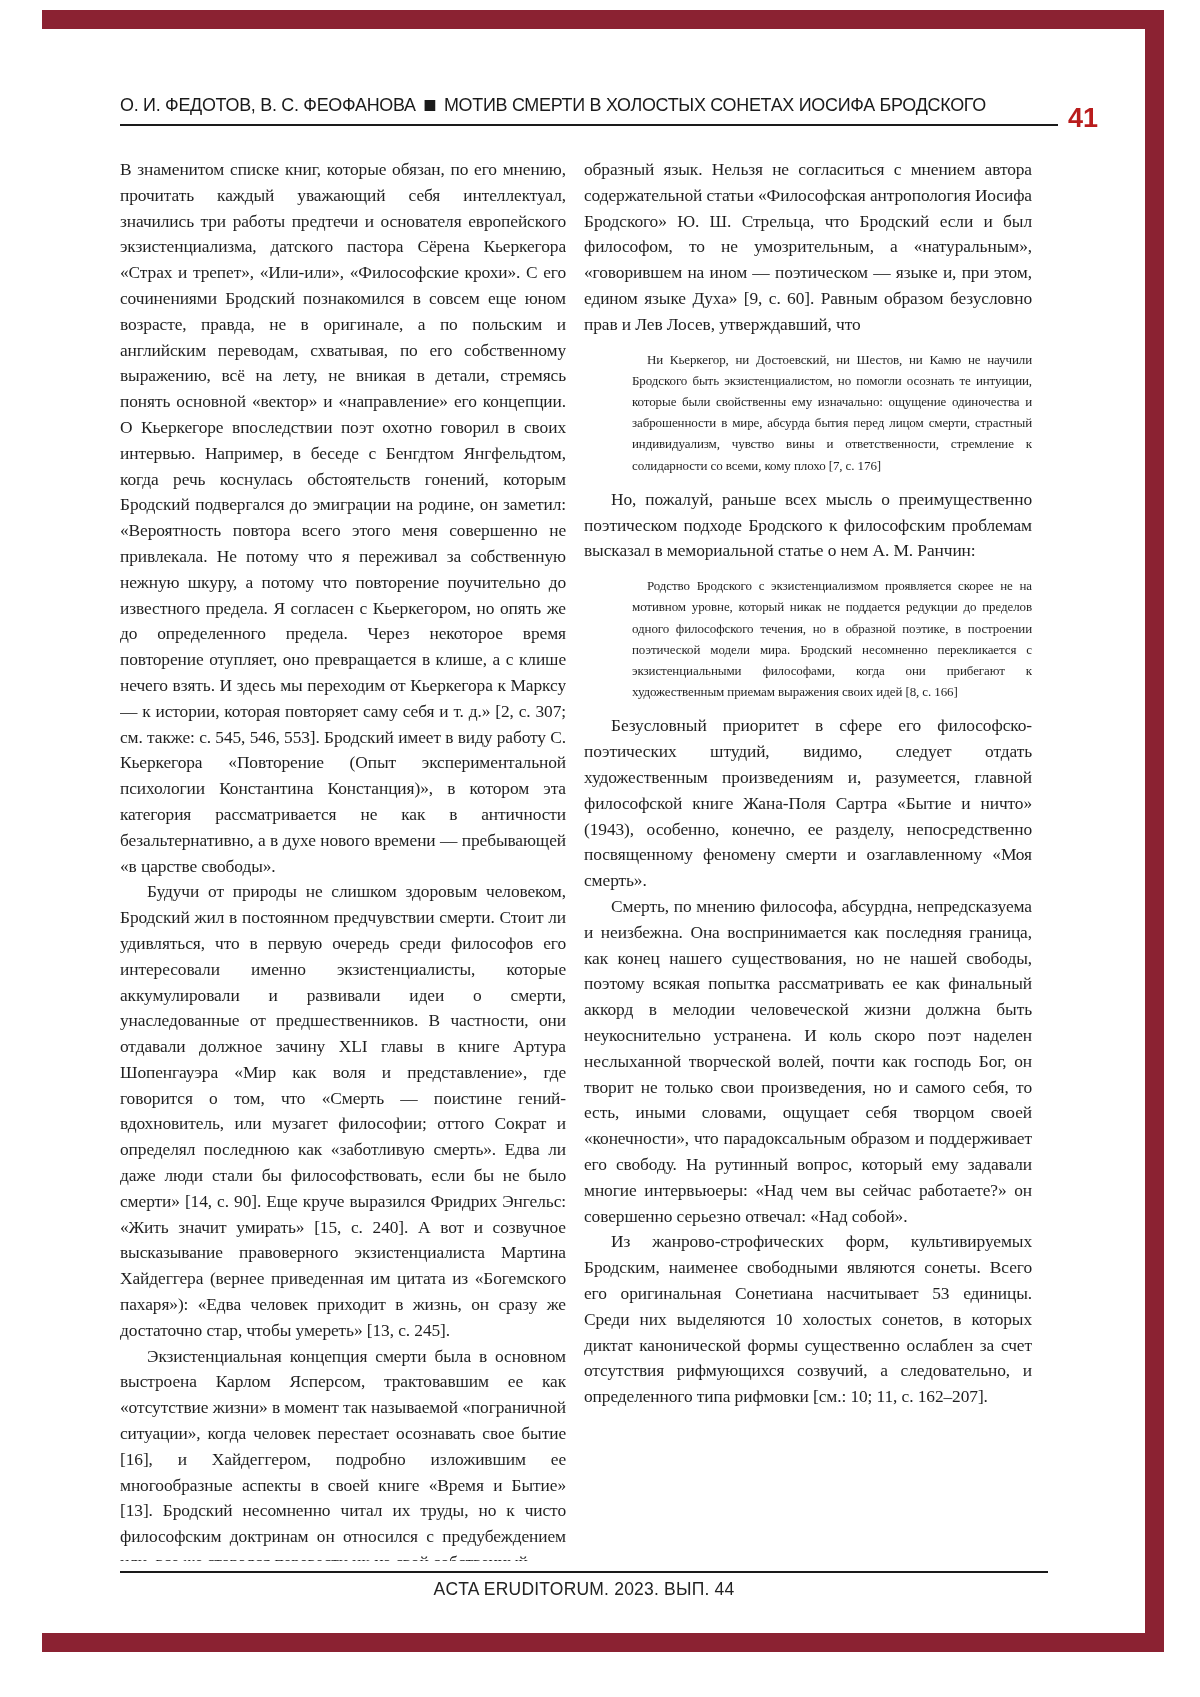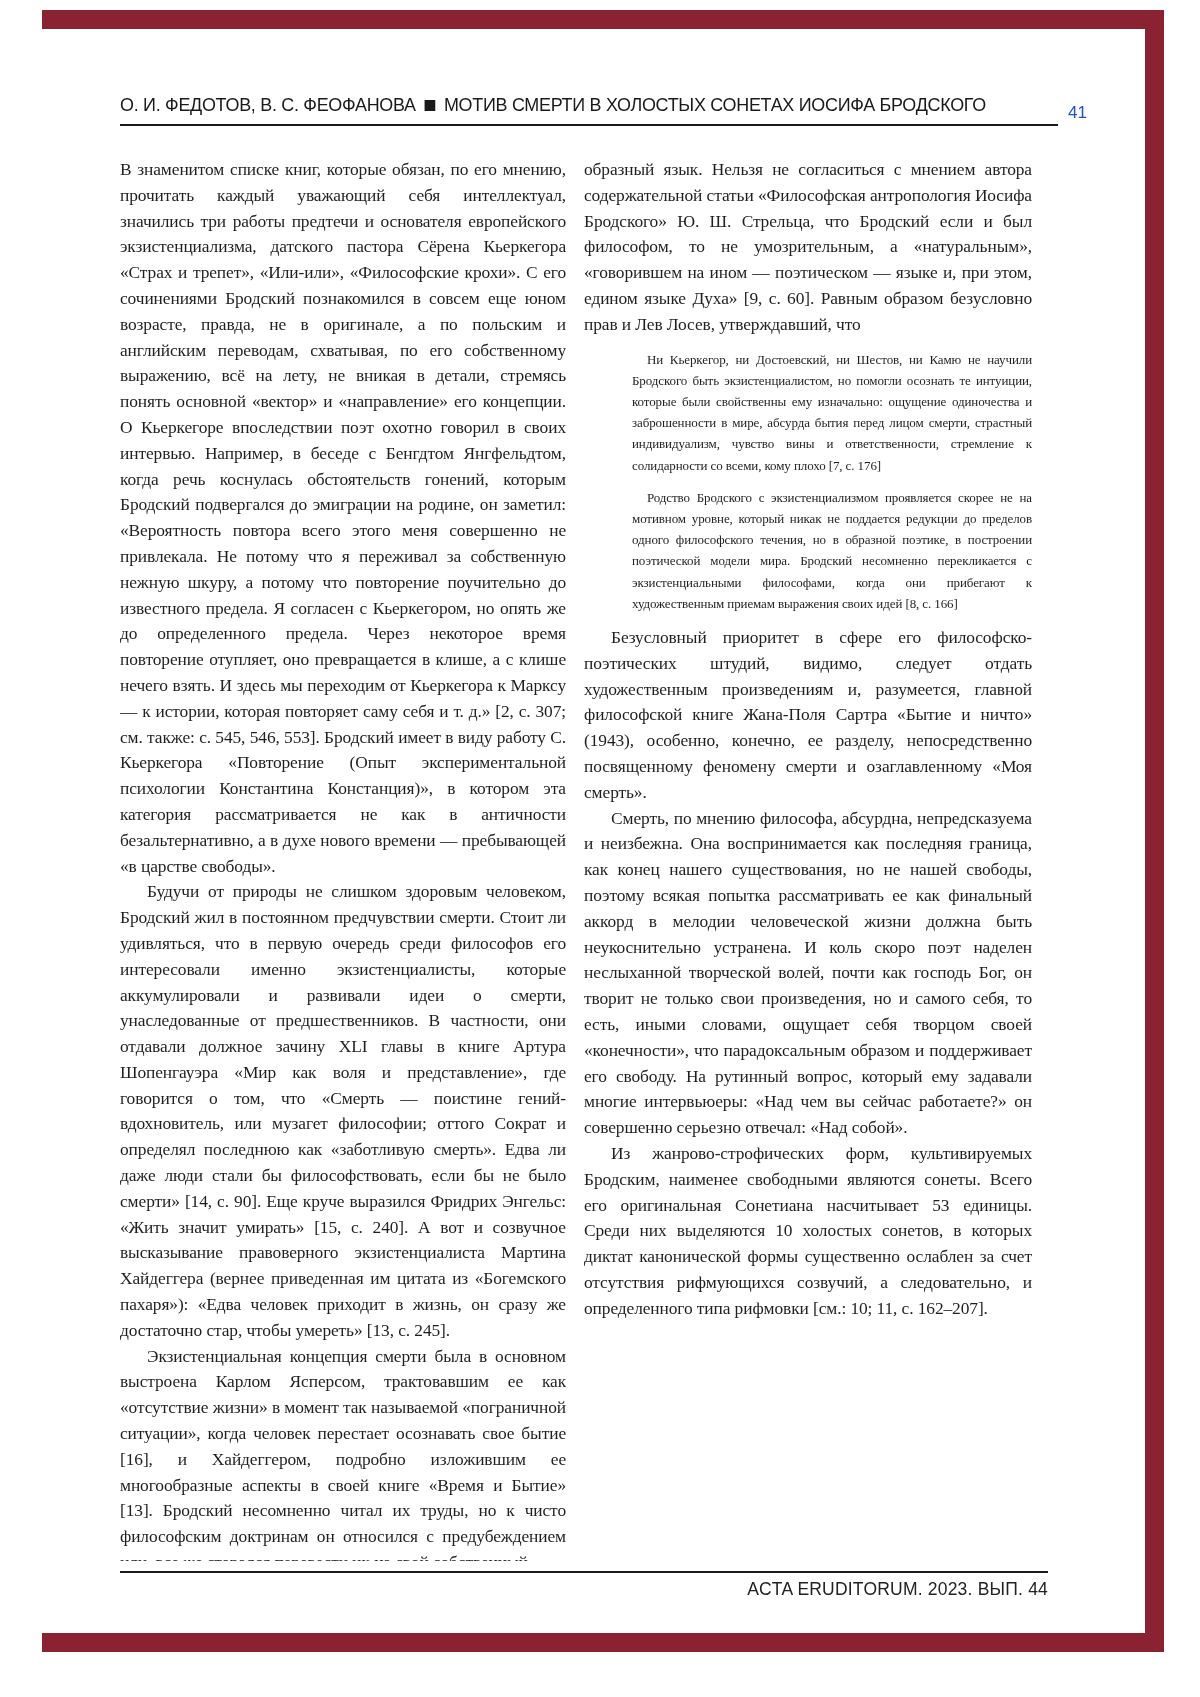--- a/index.html
+++ b/index.html
@@ -28,21 +28,21 @@
   .runhead .sep{
     display:inline-block;width:11px;height:11px;background:#1a1a1a;
     margin:0 9px 1px 9px;vertical-align:middle;
   }
   .head-rule{
     position:absolute;left:120px;top:124px;width:938px;height:2px;background:#1a1a1a;
   }
   .pagenum{
     position:absolute;left:1068px;top:103px;
     font-family:"Liberation Sans", sans-serif;
-    font-weight:normal;font-size:17px;color:#1d4ed8;
+    font-weight:bold;font-size:27px;color:#b91c1c;
   }
 
   
   .columns{
     position:absolute;left:120px;top:157px;width:928px;height:1404px;
     display:flex;gap:18px;overflow:hidden;
   }
   .col{overflow:hidden;}
   .col-left{width:446px;}
   .col-right{width:448px;}
@@ -58,21 +58,21 @@
   }
 
   
   .foot-rule{
     position:absolute;left:120px;top:1571px;width:928px;height:2px;background:#1a1a1a;
   }
   .footer{
     position:absolute;left:120px;top:1579px;width:928px;
     font-family:"Liberation Sans", sans-serif;
     font-size:17.5px;letter-spacing:0.2px;color:#222;
-    text-align:right;
+    text-align:center;
   }
 </style>
 </head>
 <body>
 
 <div class="frame frame-top" style="background: rgb(139, 34, 50);"></div>
 <div class="frame frame-right" style="background: rgb(139, 34, 50);"></div>
 <div class="frame frame-bottom" style="background: rgb(139, 34, 50);"></div>
 
 <div class="runhead">
@@ -83,20 +83,21 @@
 
 <div class="columns">
   <div class="col col-left">
       <p class="body">В знаменитом списке книг, которые обязан, по его мнению, прочитать каждый уважающий себя интеллектуал, значились три работы предтечи и основателя европейского экзистенциализма, датского пастора Сёрена Кьеркегора «Страх и трепет», «Или-или», «Философские крохи». С его сочинениями Бродский познакомился в совсем еще юном возрасте, правда, не в оригинале, а по польским и английским переводам, схватывая, по его собственному выражению, всё на лету, не вникая в детали, стремясь понять основной «вектор» и «направление» его концепции. О Кьеркегоре впоследствии поэт охотно говорил в своих интервью. Например, в беседе с Бенгдтом Янгфельдтом, когда речь коснулась обстоятельств гонений, которым Бродский подвергался до эмиграции на родине, он заметил: «Вероятность повтора всего этого меня совершенно не привлекала. Не потому что я переживал за собственную нежную шкуру, а потому что повторение поучительно до известного предела. Я согласен с Кьеркегором, но опять же до определенного предела. Через некоторое время повторение отупляет, оно превращается в клише, а с клише нечего взять. И здесь мы переходим от Кьеркегора к Марксу — к истории, которая повторяет саму себя и т. д.» [2, с. 307; см. также: с. 545, 546, 553]. Бродский имеет в виду работу С. Кьеркегора «Повторение (Опыт экспериментальной психологии Константина Констанция)», в котором эта категория рассматривается не как в античности безальтернативно, а в духе нового времени — пребывающей «в царстве свободы».</p>
       <p class="body indent">Будучи от природы не слишком здоровым человеком, Бродский жил в постоянном предчувствии смерти. Стоит ли удивляться, что в первую очередь среди философов его интересовали именно экзистенциалисты, которые аккумулировали и развивали идеи о смерти, унаследованные от предшественников. В частности, они отдавали должное зачину XLI главы в книге Артура Шопенгауэра «Мир как воля и представление», где говорится о том, что «Смерть — поистине гений-вдохновитель, или музагет философии; оттого Сократ и определял последнюю как «заботливую смерть». Едва ли даже люди стали бы философствовать, если бы не было смерти» [14, с. 90]. Еще круче выразился Фридрих Энгельс: «Жить значит умирать» [15, с. 240]. А вот и созвучное высказывание правоверного экзистенциалиста Мартина Хайдеггера (вернее приведенная им цитата из «Богемского пахаря»): «Едва человек приходит в жизнь, он сразу же достаточно стар, чтобы умереть» [13, с. 245].</p>
       <p class="body indent">Экзистенциальная концепция смерти была в основном выстроена Карлом Ясперсом, трактовавшим ее как «отсутствие жизни» в момент так называемой «пограничной ситуации», когда человек перестает осознавать свое бытие [16], и Хайдеггером, подробно изложившим ее многообразные аспекты в своей книге «Время и Бытие» [13]. Бродский несомненно читал их труды, но к чисто философским доктринам он относился с предубеждением или, все же старался перевести их на свой собственный</p>
     </div>
   <div class="col col-right">
       <p class="body">образный язык. Нельзя не согласиться с мнением автора содержательной статьи «Философская антропология Иосифа Бродского» Ю. Ш. Стрельца, что Бродский если и был философом, то не умозрительным, а «натуральным», «говорившем на ином — поэтическом — языке и, при этом, едином языке Духа» [9, с. 60]. Равным образом безусловно прав и Лев Лосев, утверждавший, что</p>
       <p class="quote">Ни Кьеркегор, ни Достоевский, ни Шестов, ни Камю не научили Бродского быть экзистенциалистом, но помогли осознать те интуиции, которые были свойственны ему изначально: ощущение одиночества и заброшенности в мире, абсурда бытия перед лицом смерти, страстный индивидуализм, чувство вины и ответственности, стремление к солидарности со всеми, кому плохо [7, с. 176]</p>
+      <p class="body indent">Но, пожалуй, раньше всех мысль о преимущественно поэтическом подходе Бродского к философским проблемам высказал в мемориальной статье о нем А. М. Ранчин:</p>
       <p class="quote">Родство Бродского с экзистенциализмом проявляется скорее не на мотивном уровне, который никак не поддается редукции до пределов одного философского течения, но в образной поэтике, в построении поэтической модели мира. Бродский несомненно перекликается с экзистенциальными философами, когда они прибегают к художественным приемам выражения своих идей [8, с. 166]</p>
       <p class="body indent">Безусловный приоритет в сфере его философско-поэтических штудий, видимо, следует отдать художественным произведениям и, разумеется, главной философской книге Жана-Поля Сартра «Бытие и ничто» (1943), особенно, конечно, ее разделу, непосредственно посвященному феномену смерти и озаглавленному «Моя смерть».</p>
       <p class="body indent">Смерть, по мнению философа, абсурдна, непредсказуема и неизбежна. Она воспринимается как последняя граница, как конец нашего существования, но не нашей свободы, поэтому всякая попытка рассматривать ее как финальный аккорд в мелодии человеческой жизни должна быть неукоснительно устранена. И коль скоро поэт наделен неслыханной творческой волей, почти как господь Бог, он творит не только свои произведения, но и самого себя, то есть, иными словами, ощущает себя творцом своей «конечности», что парадоксальным образом и поддерживает его свободу. На рутинный вопрос, который ему задавали многие интервьюеры: «Над чем вы сейчас работаете?» он совершенно серьезно отвечал: «Над собой».</p>
       <p class="body indent">Из жанрово-строфических форм, культивируемых Бродским, наименее свободными являются сонеты. Всего его оригинальная Сонетиана насчитывает 53 единицы. Среди них выделяются 10 холостых сонетов, в которых диктат канонической формы существенно ослаблен за счет отсутствия рифмующихся созвучий, а следовательно, и определенного типа рифмовки [см.: 10; 11, с. 162–207].</p>
     </div>
 </div>
 
 <div class="foot-rule"></div>
 <div class="footer">ACTA ERUDITORUM. 2023. ВЫП. 44</div>
 

